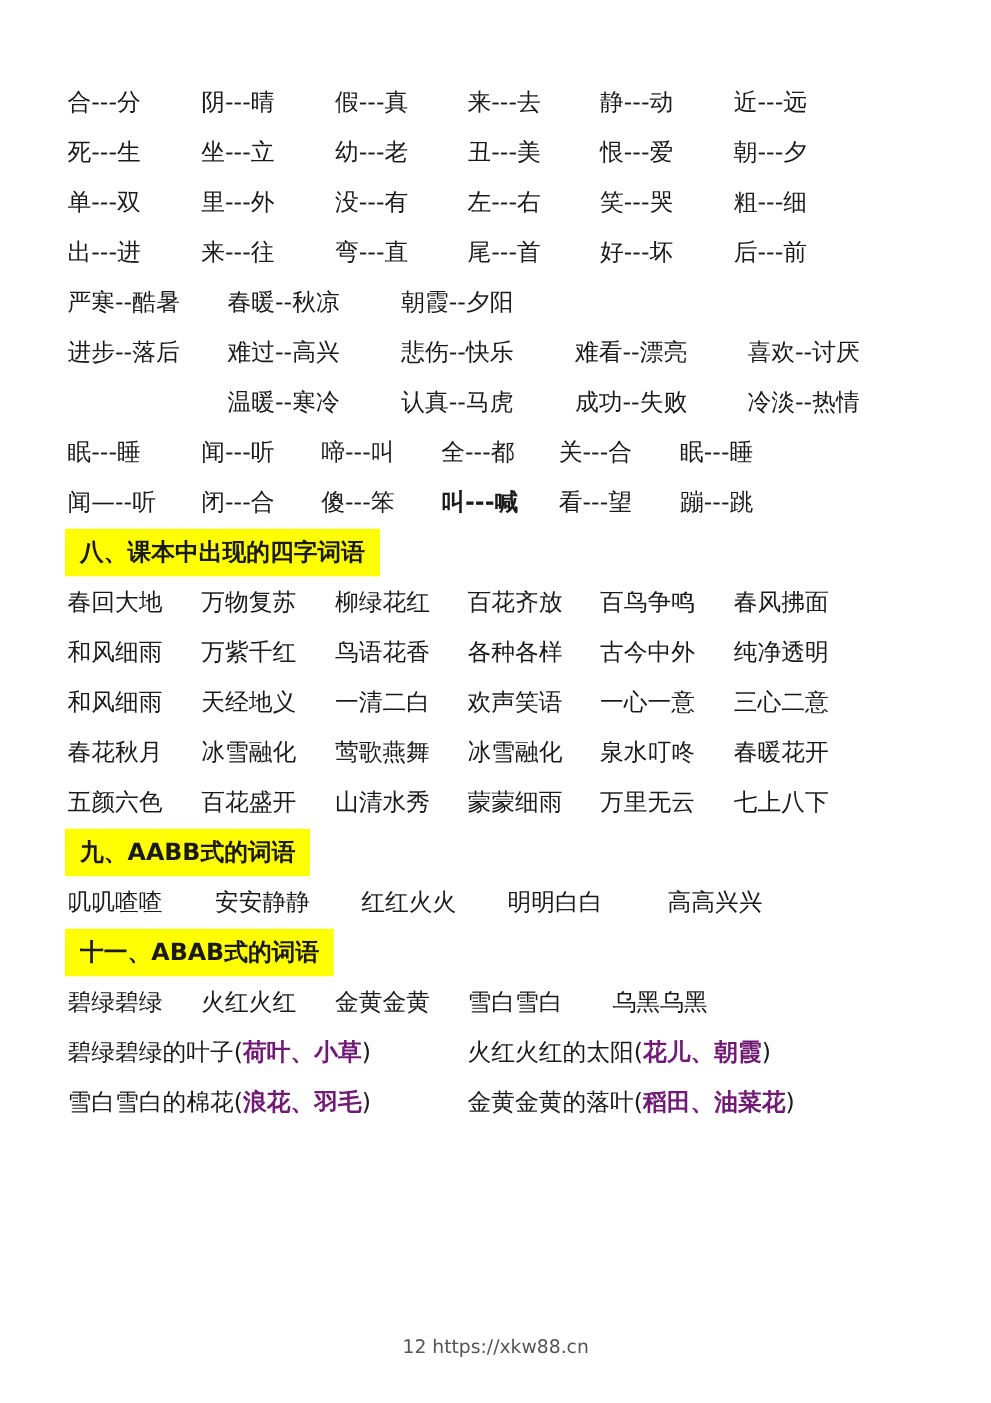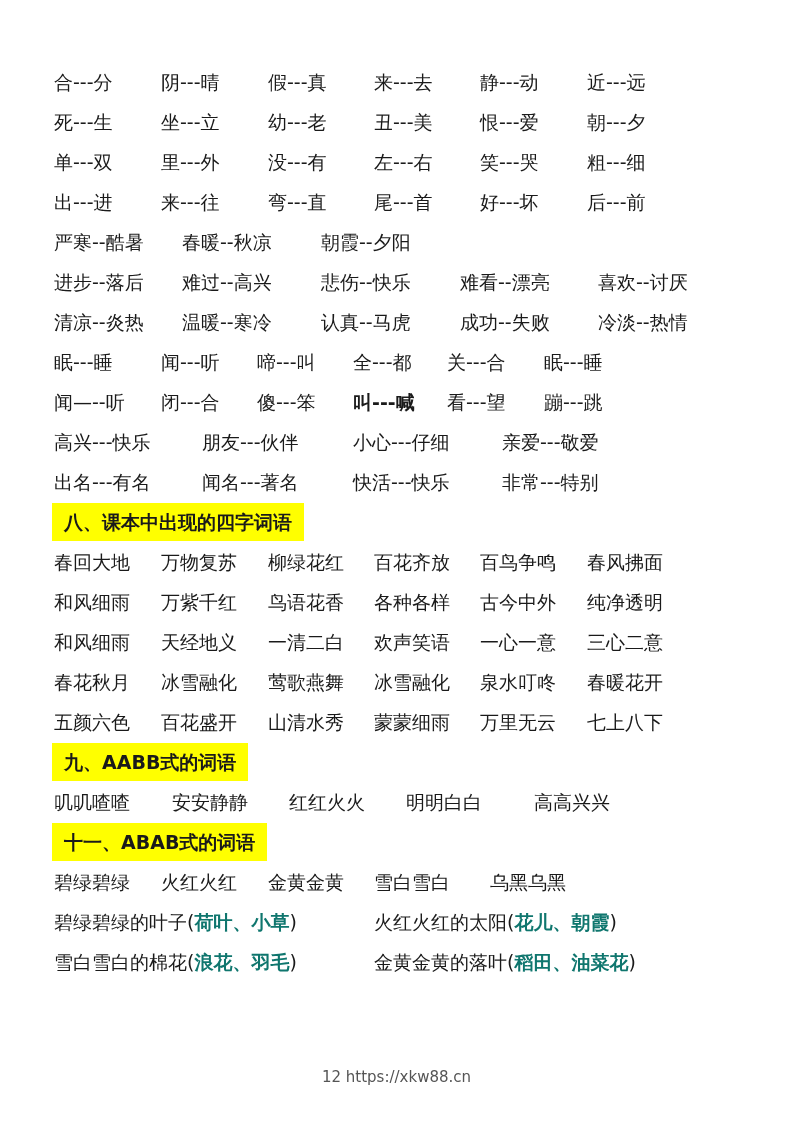--- a/index.html
+++ b/index.html
@@ -4,21 +4,21 @@
   <style>
     html, body { margin: 0; padding: 0; background: #ffffff; }
     body { width: 793px; height: 1122px; position: relative; overflow: hidden;
       font-family: "DejaVu Sans", "Liberation Sans", sans-serif; color: #1a1a1a; }
     .page { position: absolute; left: 54px; top: 62px; width: 700px; }
     .row { height: 40px; line-height: 40px; font-size: 19px; white-space: nowrap; position: relative; }
     .row span.item { position: absolute; top: 0; }
     .heading { height: 40px; display: flex; align-items: center; }
     .heading span { background: #ffff00; font-weight: bold; font-size: 19px; padding: 0 12px 0 12px;
       height: 38px; line-height: 38px; display: inline-block; margin-left: -2px; }
-    .blue { color: #0f766e; font-weight: bold; }
+    .blue { color: #701a75; font-weight: bold; }
     .footer { position: absolute; top: 1068px; left: 0; width: 793px; text-align: center;
       font-size: 15px; color: #555; font-family: "DejaVu Sans", sans-serif; }
   </style>
 </head>
 <body>
 
 <div class="page">
   <div id="ant1">
       <div class="row">
         <span class="item" style="left: 0px;">合---分</span>
@@ -60,21 +60,20 @@
         <span class="item" style="left: 267px;">朝霞--夕阳</span>
       </div>
       <div class="row">
         <span class="item" style="left: 0px;">进步--落后</span>
         <span class="item" style="left: 128px;">难过--高兴</span>
         <span class="item" style="left: 267px;">悲伤--快乐</span>
         <span class="item" style="left: 406px;">难看--漂亮</span>
         <span class="item" style="left: 544px;">喜欢--讨厌</span>
       </div>
       <div class="row">
-        <span class="item" style="left: 0px;">清凉--炎热</span>
         <span class="item" style="left: 128px;">温暖--寒冷</span>
         <span class="item" style="left: 267px;">认真--马虎</span>
         <span class="item" style="left: 406px;">成功--失败</span>
         <span class="item" style="left: 544px;">冷淡--热情</span>
       </div>
     </div>
   <div id="syn1">
       <div class="row">
         <span class="item" style="left: 0px;">眠---睡</span>
         <span class="item" style="left: 107px;">闻---听</span>
@@ -83,34 +82,20 @@
         <span class="item" style="left: 393px;">关---合</span>
         <span class="item" style="left: 490px;">眠---睡</span>
       </div>
       <div class="row">
         <span class="item" style="left: 0px;">闻—--听</span>
         <span class="item" style="left: 107px;">闭---合</span>
         <span class="item" style="left: 203px;">傻---笨</span>
         <span class="item" style="left: 299px; font-weight: bold;">叫---喊</span>
         <span class="item" style="left: 393px;">看---望</span>
         <span class="item" style="left: 490px;">蹦---跳</span>
-      </div>
-    </div>
-  <div id="syn2">
-      <div class="row">
-        <span class="item" style="left: 0px;">高兴---快乐</span>
-        <span class="item" style="left: 148px;">朋友---伙伴</span>
-        <span class="item" style="left: 299px;">小心---仔细</span>
-        <span class="item" style="left: 448px;">亲爱---敬爱</span>
-      </div>
-      <div class="row">
-        <span class="item" style="left: 0px;">出名---有名</span>
-        <span class="item" style="left: 148px;">闻名---著名</span>
-        <span class="item" style="left: 299px;">快活---快乐</span>
-        <span class="item" style="left: 448px;">非常---特别</span>
       </div>
     </div>
   <div class="heading">
       <span>八、课本中出现的四字词语</span>
     </div>
   <div id="four">
       <div class="row">
         <span class="item" style="left: 0px;">春回大地</span>
         <span class="item" style="left: 107px;">万物复苏</span>
         <span class="item" style="left: 214px;">柳绿花红</span>

